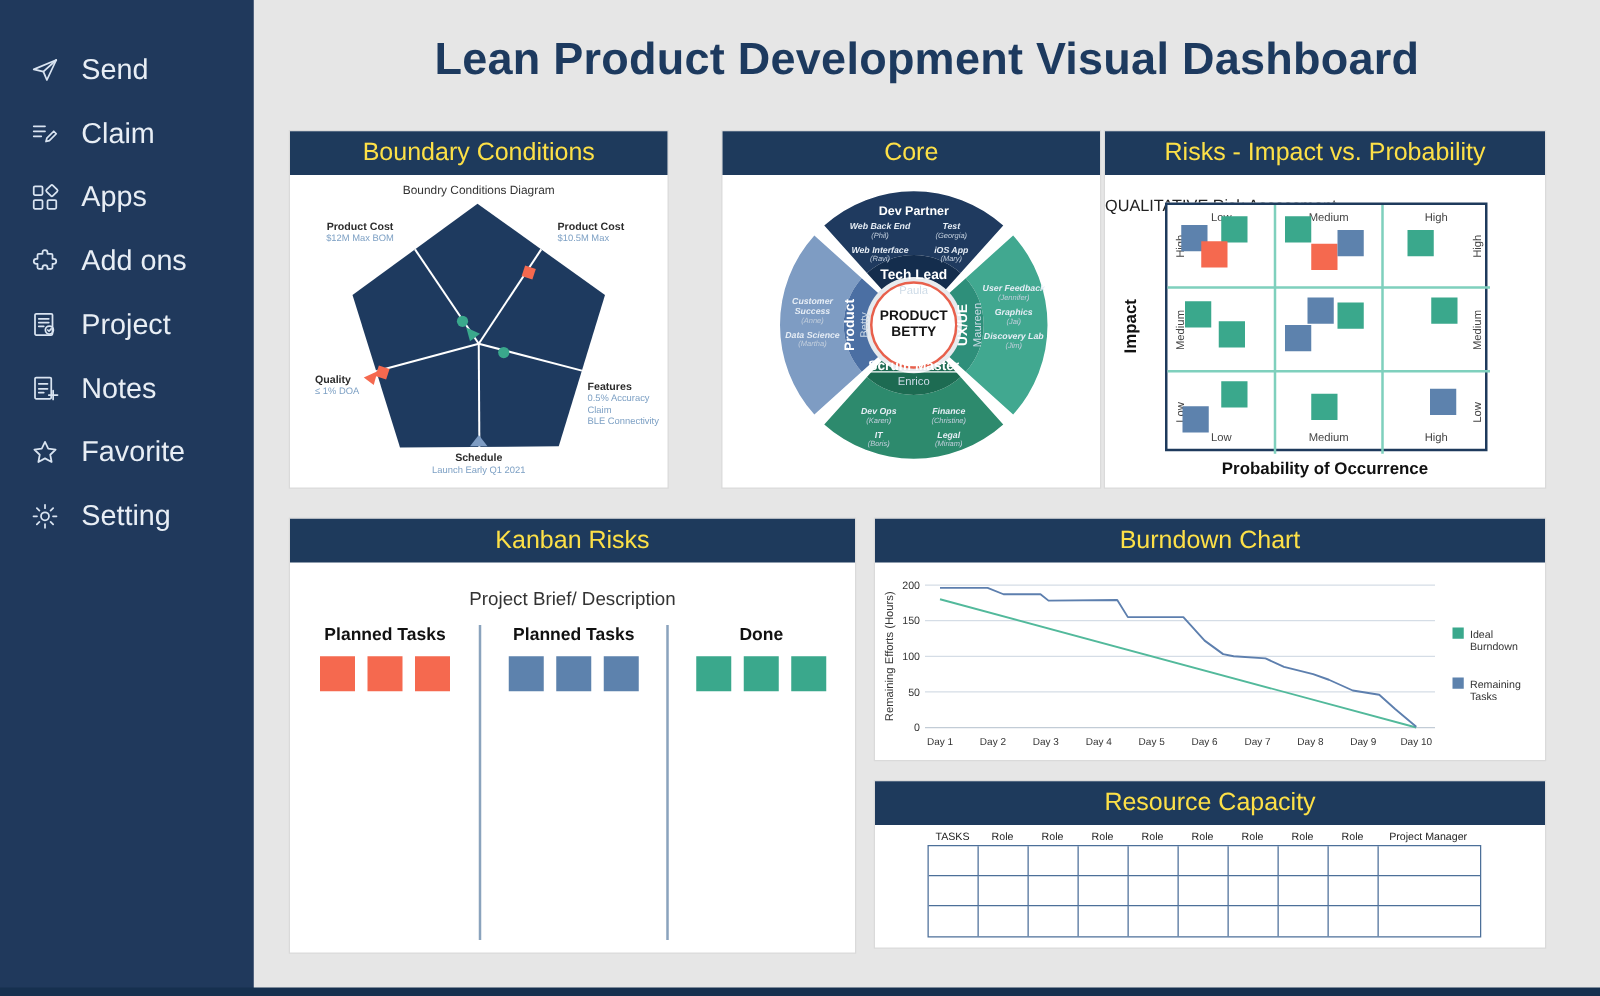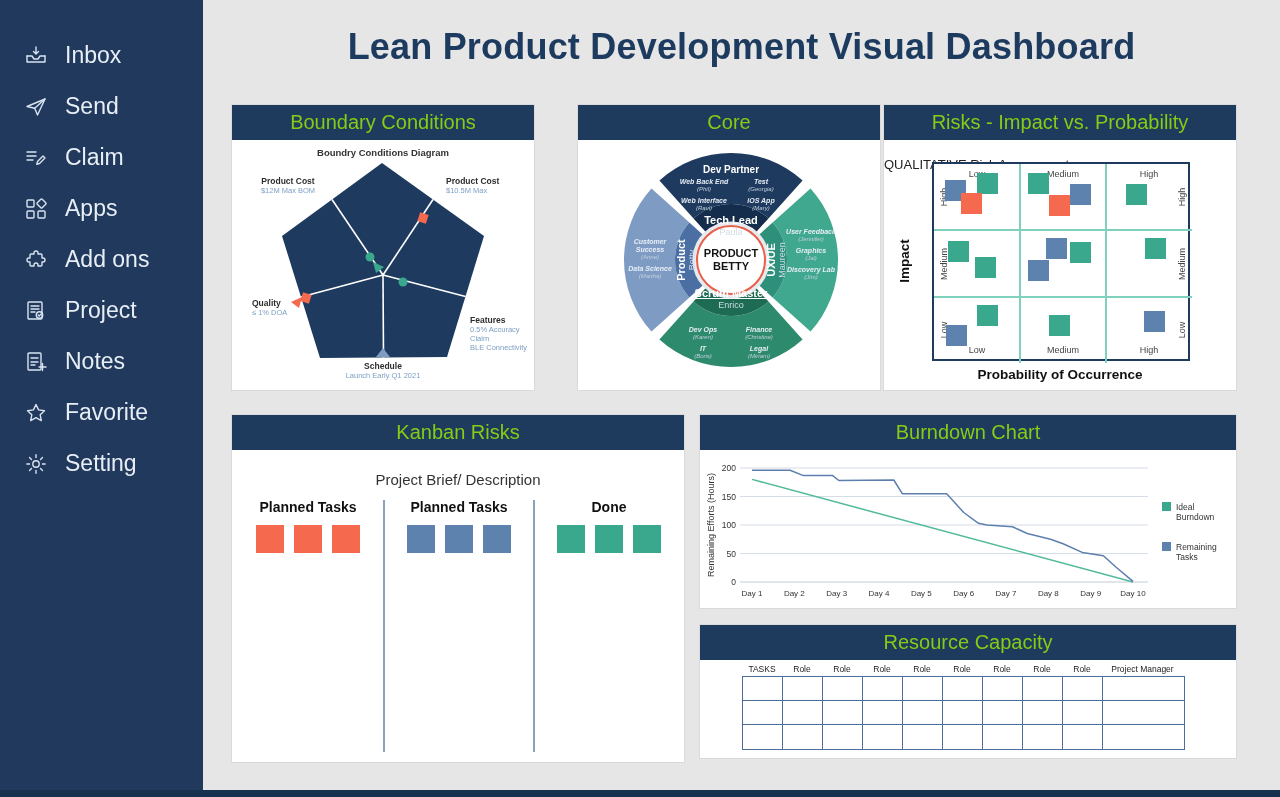--- a/index.html
+++ b/index.html
@@ -14,33 +14,33 @@
                color:#e8eef5; font-size:23px; cursor:pointer; }
   .side-item.active { background:#7796ba; border-top:1px solid #90a9c8; border-bottom:1px solid #90a9c8; color:#fff; }
   .icn svg { width:24px; height:24px; stroke:#d9e4f1; fill:none; stroke-width:1.4; stroke-linecap:round; stroke-linejoin:round; display:block; }
   .side-item.active .icn svg { stroke:#f2f6fb; }
 
   
   .page-title { position:absolute; left:203px; width:1077px; top:26px; text-align:center;
                 font-size:36px; font-weight:700; color:#1d3a5f; letter-spacing:0.2px; }
 
   .panel { position:absolute; background:#fff; box-shadow:0 0 0 1px rgba(0,0,0,0.05); }
-  .phead { height:35px; background:#1e3a5c; color:#84cc16; display:flex; align-items:center;
+  .phead { height:35px; background:#1e3a5c; color:#fde047; display:flex; align-items:center;
            justify-content:center; font-size:20px; font-weight:400; }
   .pbody { position:relative; width:100%; height:calc(100% - 35px); }
 
   #panel-boundary { left:232px; top:105px; width:302px; height:285px; }
   #panel-core     { left:558px; top:105px; width:302px; height:285px;margin-left:20px; }
   #panel-risks    { left:884px; top:105px; width:352px; height:285px; }
   #panel-kanban   { left:232px; top:415px; width:452px; height:347px; }
   #panel-burndown { left:700px; top:415px; width:536px; height:193px; }
   #panel-resource { left:700px; top:625px; width:536px; height:133px; }
 
   .abs { position:absolute; }
-  .chart-title { width:100%; text-align:center; top:7px; font-size:9.5px; color:#333; font-weight:700; }
+  .chart-title { width:100%; text-align:center; top:7px; font-size:9.5px; color:#333; font-weight:400; }
 
   
   .bc-label .nm { font-size:8.5px; font-weight:700; color:#2d2d2d; line-height:10px; }
   .bc-label .vl { font-size:7.5px; color:#7da0c4; line-height:9px; }
   .bc-label.center { text-align:center; transform:translateX(-50%); }
 
   
   .core-txt { position:absolute; text-align:center; }
   .q-title { font-size:10px; font-weight:700; color:#fff; }
   .q-item-n { font-size:7px; font-style:italic; font-weight:600; color:#e7eef6; line-height:8px; }
@@ -79,30 +79,20 @@
   .footer-bar { position:absolute; left:0; bottom:0; width:1280px; height:7px; background:#16304f; z-index:5; }
   svg text { font-family:"Liberation Sans", sans-serif; }
 </style>
 </head>
 <body>
 
 <div class="app">
 
   <aside class="sidebar">
     <div class="items">
-        <div class="side-item">
-          <span class="icn">
-            <svg viewBox="0 0 24 24">
-              <path d="M3 12v6h18v-6"></path>
-              <path d="M3 12h5l2 3h4l2-3h5"></path>
-              <path d="M12 3v7M9.5 7.5L12 10l2.5-2.5"></path>
-            </svg>
-          </span>
-          <span class="lbl">Inbox</span>
-        </div>
         <div class="side-item">
           <span class="icn">
             <svg viewBox="0 0 24 24">
               <path d="M3 11.5L21 4l-7.5 16-2.8-6.7z"></path>
               <path d="M10.7 13.3L21 4"></path>
             </svg>
           </span>
           <span class="lbl">Send</span>
         </div>
         <div class="side-item">
@@ -200,21 +190,21 @@
           <div class="vl">$12M Max BOM</div>
         </div>
         <div class="abs bc-label" style="left: 214px; top: 36px;">
           <div class="nm">Product Cost</div>
           <div class="vl">$10.5M Max</div>
         </div>
         <div class="abs bc-label" style="left: 20px; top: 158px;">
           <div class="nm">Quality</div>
           <div class="vl">≤ 1% DOA</div>
         </div>
-        <div class="abs bc-label" style="left: 238px; top: 175px;">
+        <div class="abs bc-label" style="left: 238px; top: 164px;">
           <div class="nm">Features</div>
           <div class="vl">0.5% Accuracy Claim</div>
           <div class="vl">BLE Connectivity</div>
         </div>
         <div class="abs bc-label center" style="left: 151px; top: 221px;">
           <div class="nm">Schedule</div>
           <div class="vl">Launch Early Q1 2021</div>
         </div>
       </div>
   </section>

